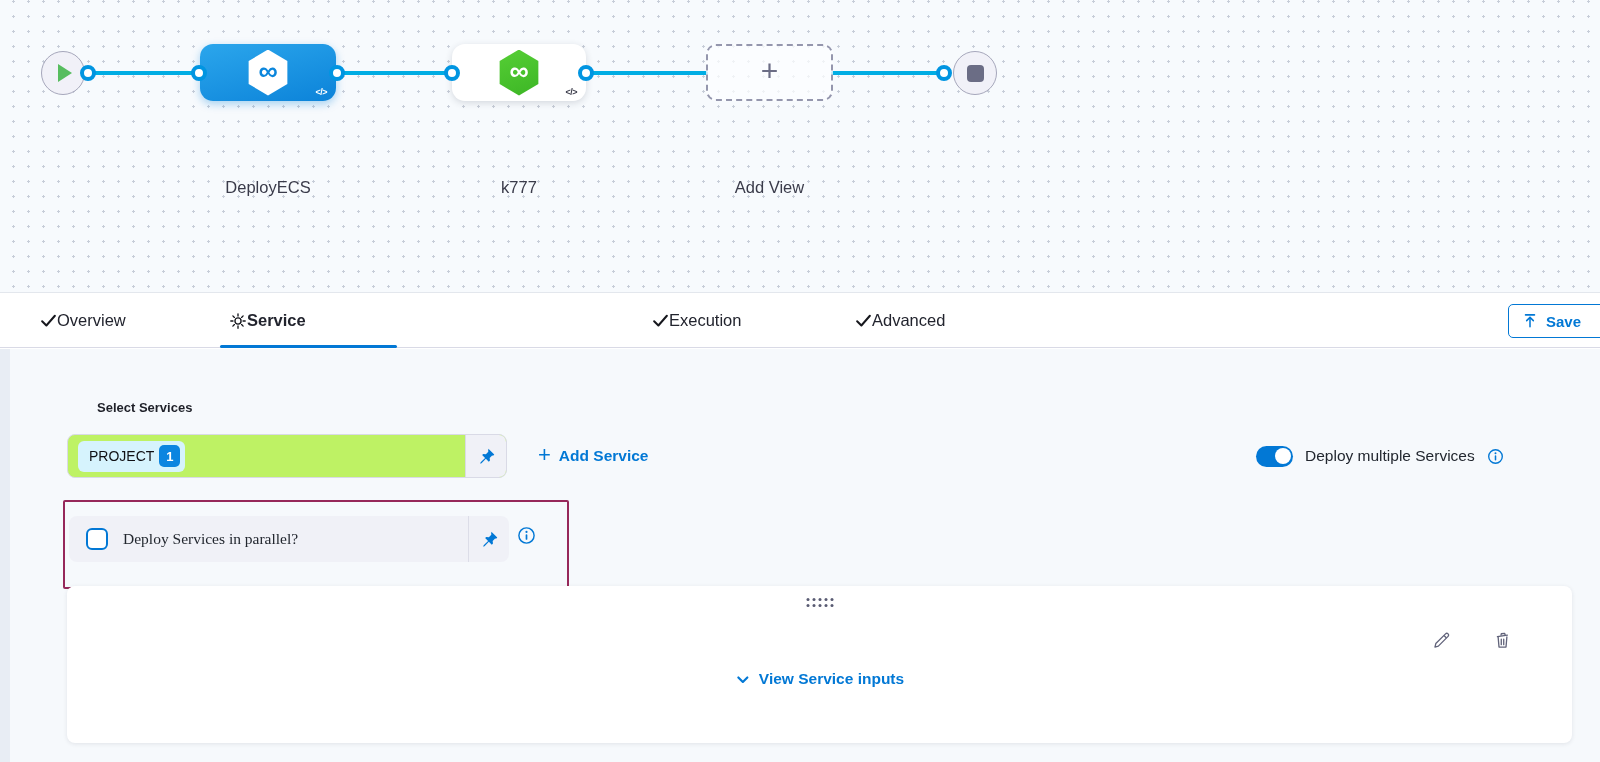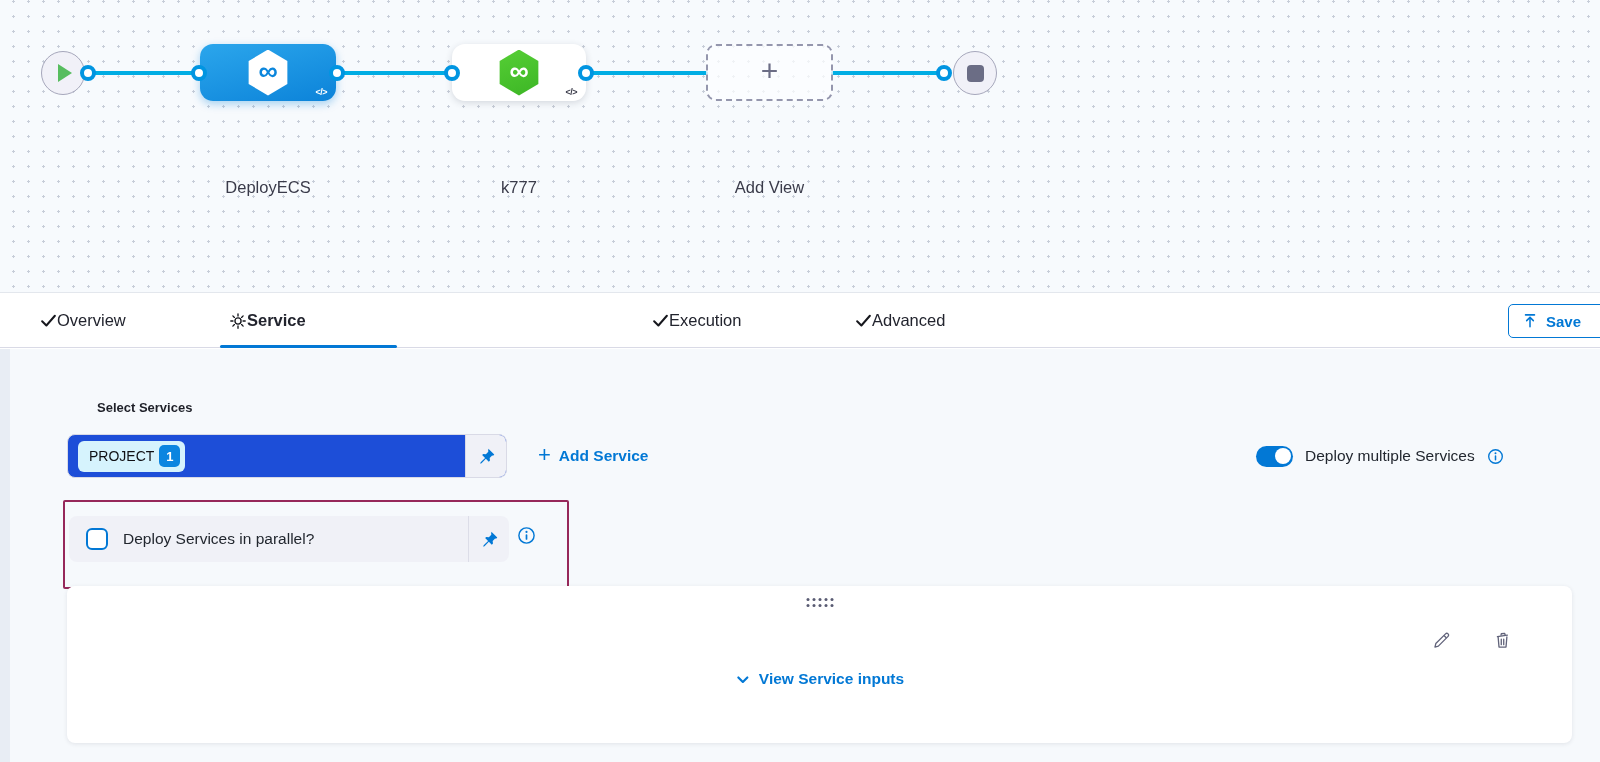--- a/index.html
+++ b/index.html
@@ -47,21 +47,21 @@
   .tab-underline { position:absolute; left:220px; bottom:-1px; width:177px; height:3px;
     background:#0278d5; border-radius:2px; }
   .save-btn { position:absolute; left:1508px; top:11px; width:130px; height:34px;
     background:#fff; border:1.5px solid #0278d5; border-radius:5px; color:#0278d5;
     display:flex; align-items:center; gap:7px; padding:0 12px; font-size:15px; font-weight:bold; }
 
   
   .content { position:absolute; left:0; top:349px; width:1600px; height:413px; background:#f6f9fc; }
   .left-strip { position:absolute; left:0; top:0; width:10px; height:413px; background:#e8edf4; }
   .section-label { position:absolute; left:67px; top:51px; font-size:13px; font-weight:600; color:#1e2028;margin-left:30px; }
-  .svc-input { position:absolute; left:67px; top:85px; width:440px; height:44px; background:#1d4ed8;
+  .svc-input { position:absolute; left:67px; top:85px; width:440px; height:44px; background:#bef264;
     border:1px solid #d9dae6; border-radius:8px; display:flex; align-items:center; }
   .chip { margin-left:10px; background:#d6f3fd; border-radius:6px; height:31px;
     display:flex; align-items:center; padding:0 5px 0 11px; }
   .chip-text { font-size:14px; color:#101014; font-weight:500; }
   .chip-count { margin-left:5px; background:#0b85e0; color:#fff; font-size:13px; font-weight:bold;
     border-radius:5px; min-width:21px; height:22px; display:flex; align-items:center; justify-content:center; }
   .pin-seg { margin-left:auto; width:41px; height:42px; background:#f0f1f7;
     border-left:1px solid #d9dae6; border-radius:0 7px 7px 0;
     display:flex; align-items:center; justify-content:center; }
   .add-svc { position:absolute; left:538px; top:85px; height:44px; display:flex; align-items:center;
@@ -69,21 +69,21 @@
   .add-svc .plus { font-size:22px; font-weight:500; line-height:1; margin-top:-2px; }
   .toggle-group { position:absolute; left:1256px; top:85px; height:44px; display:flex; align-items:center; gap:12px; }
   .toggle { width:37px; height:21px; background:#0278d5; border-radius:11px; position:relative; }
   .toggle .knob { position:absolute; right:2.5px; top:2.5px; width:16px; height:16px;
     background:#fff; border-radius:50%; }
   .toggle-label { font-size:15.5px; color:#22272f; }
 
   .hl-box { position:absolute; left:63px; top:151px; width:506px; height:89px;
     border:2.5px solid #96285a; border-radius:2px; }
   .parallel-field { position:absolute; left:4px; top:14px; width:440px; height:46px;
-    background:#f0f1f7; border-radius:8px; display:flex; align-items:center; }
+    background:#f0f1f7; border-radius:8px; display:flex; align-items:center;font-family:Liberation Serif, serif; }
   .checkbox { margin-left:17px; width:22px; height:22px; background:#fff;
     border:2px solid #0278d5; border-radius:6px; }
   .parallel-label { margin-left:15px; font-size:15.5px; color:#22272f; }
   .parallel-pin { margin-left:auto; width:41px; height:46px; border-left:1px solid #dcdde8;
     display:flex; align-items:center; justify-content:center; }
   .parallel-info { position:absolute; left:452px; top:24px; }
 
   .svc-card { position:absolute; left:67px; top:237px; width:1505px; height:157px; background:#fff;
     border-radius:8px; box-shadow:0 1px 4px rgba(40,41,61,.10); }
   .drag-handle { position:absolute; left:50%; top:12px; transform:translateX(-50%);

